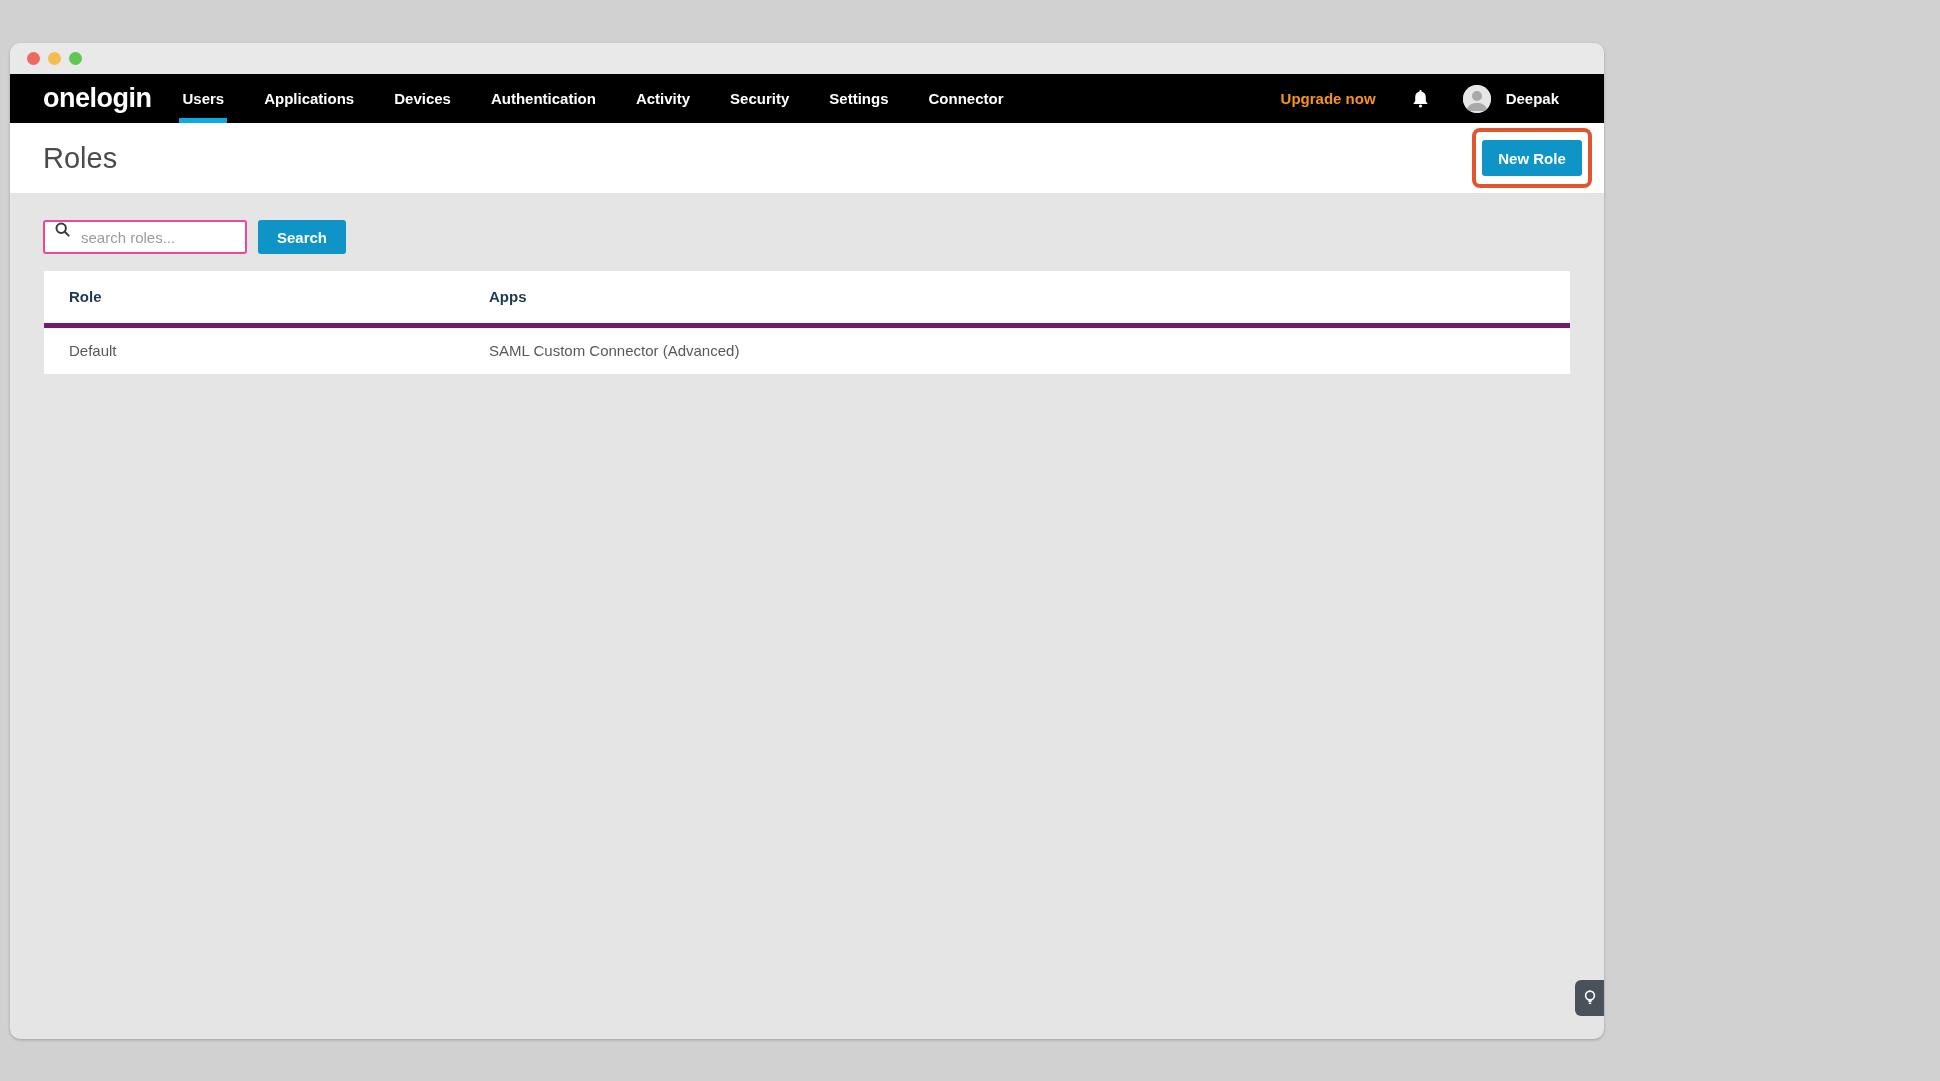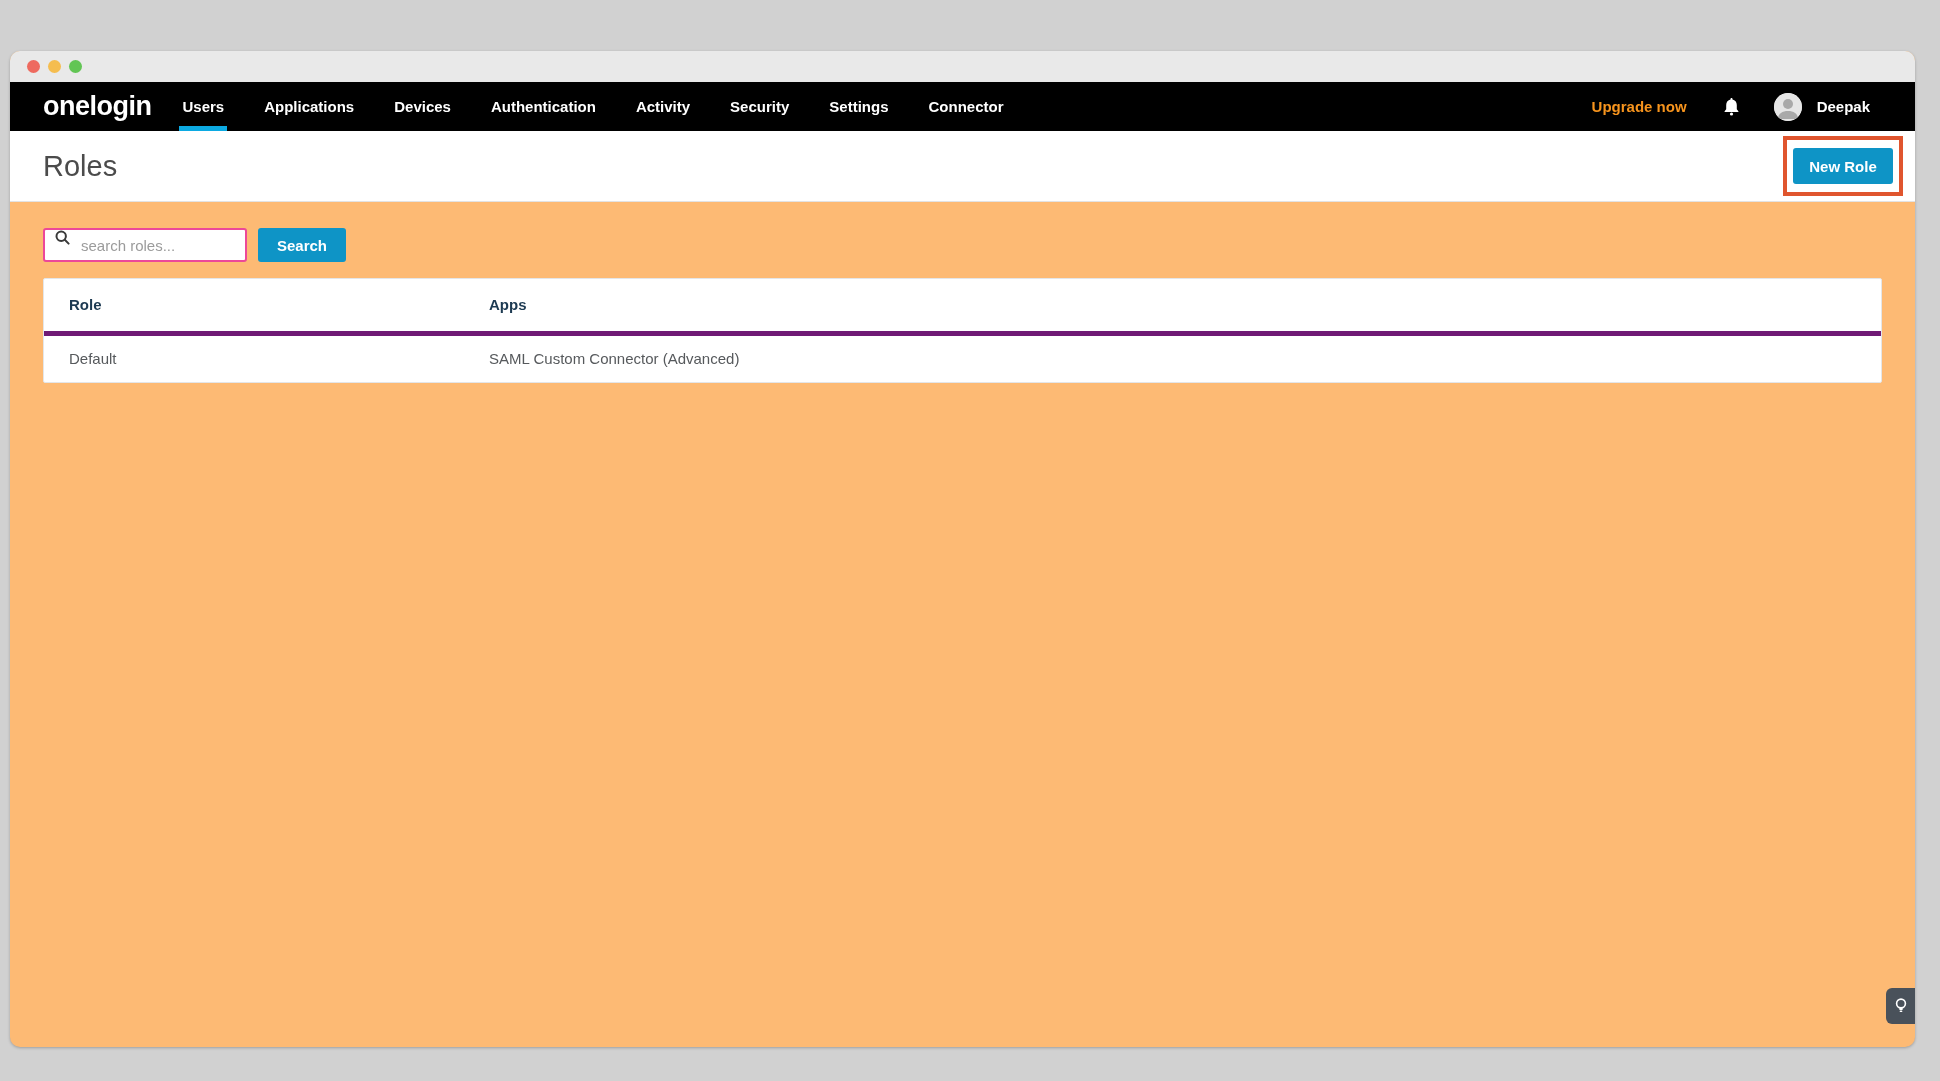--- a/index.html
+++ b/index.html
@@ -5,23 +5,23 @@
   * { box-sizing: border-box; }
   html,body { margin:0; padding:0; }
   body {
     width:1940px; height:1081px;
     background:#d1d1d1;
     font-family:"Liberation Sans", sans-serif;
     position:relative;
     overflow:hidden;
   }
   .window {
-    position:absolute; left:10px; top:51px;
-    width:1905px; height:996px;
-    background:#fdba74;
+    position:absolute; left:10px; top:43px;
+    width:1594px; height:996px;
+    background:#e5e5e5;
     border-radius:10px;
     overflow:hidden;
     box-shadow:0 1px 3px rgba(0,0,0,0.25);
   }
   
   .titlebar {
     height:31px; background:#e9e9e9;
     display:flex; align-items:center;
     padding-left:17px; gap:8px;
   }
@@ -72,21 +72,21 @@
     height:71px; background:#fff;
     border-bottom:1px solid #e3e3e3;
     display:flex; align-items:center;
     padding:0 33px; position:relative;
   }
   .page-title {
     font-size:29px; font-weight:400; color:#4b4b4b; margin:0;
   }
   .annotation {
     position:absolute; right:12px; top:5px;
-    border:4px solid #e0552e; border-radius:0;
+    border:4px solid #e0552e; border-radius:8px;
     padding:8px 6px;
   }
   .btn-primary {
     background:#0e94c6; color:#fff;
     font-family:"Liberation Sans", sans-serif;
     font-size:15px; font-weight:700;
     border:none; border-radius:3px; cursor:pointer;
   }
   .new-role-btn { width:100px; height:36px; }
   

